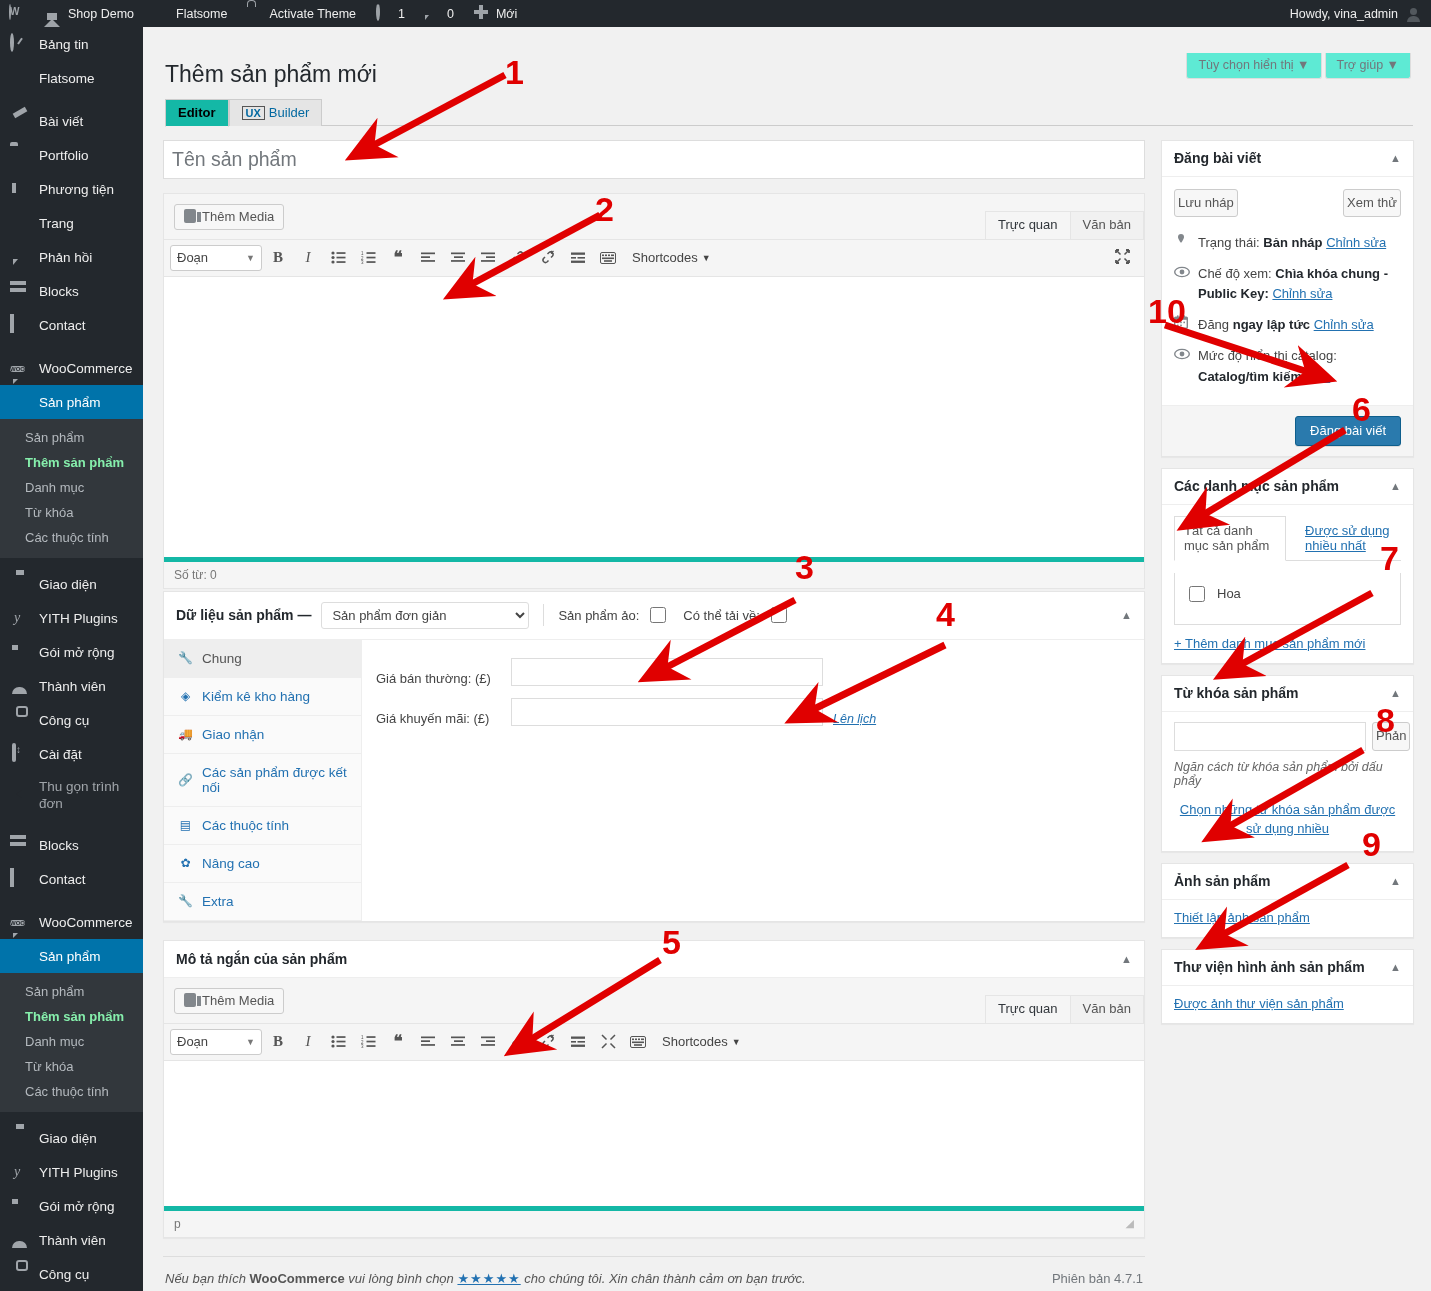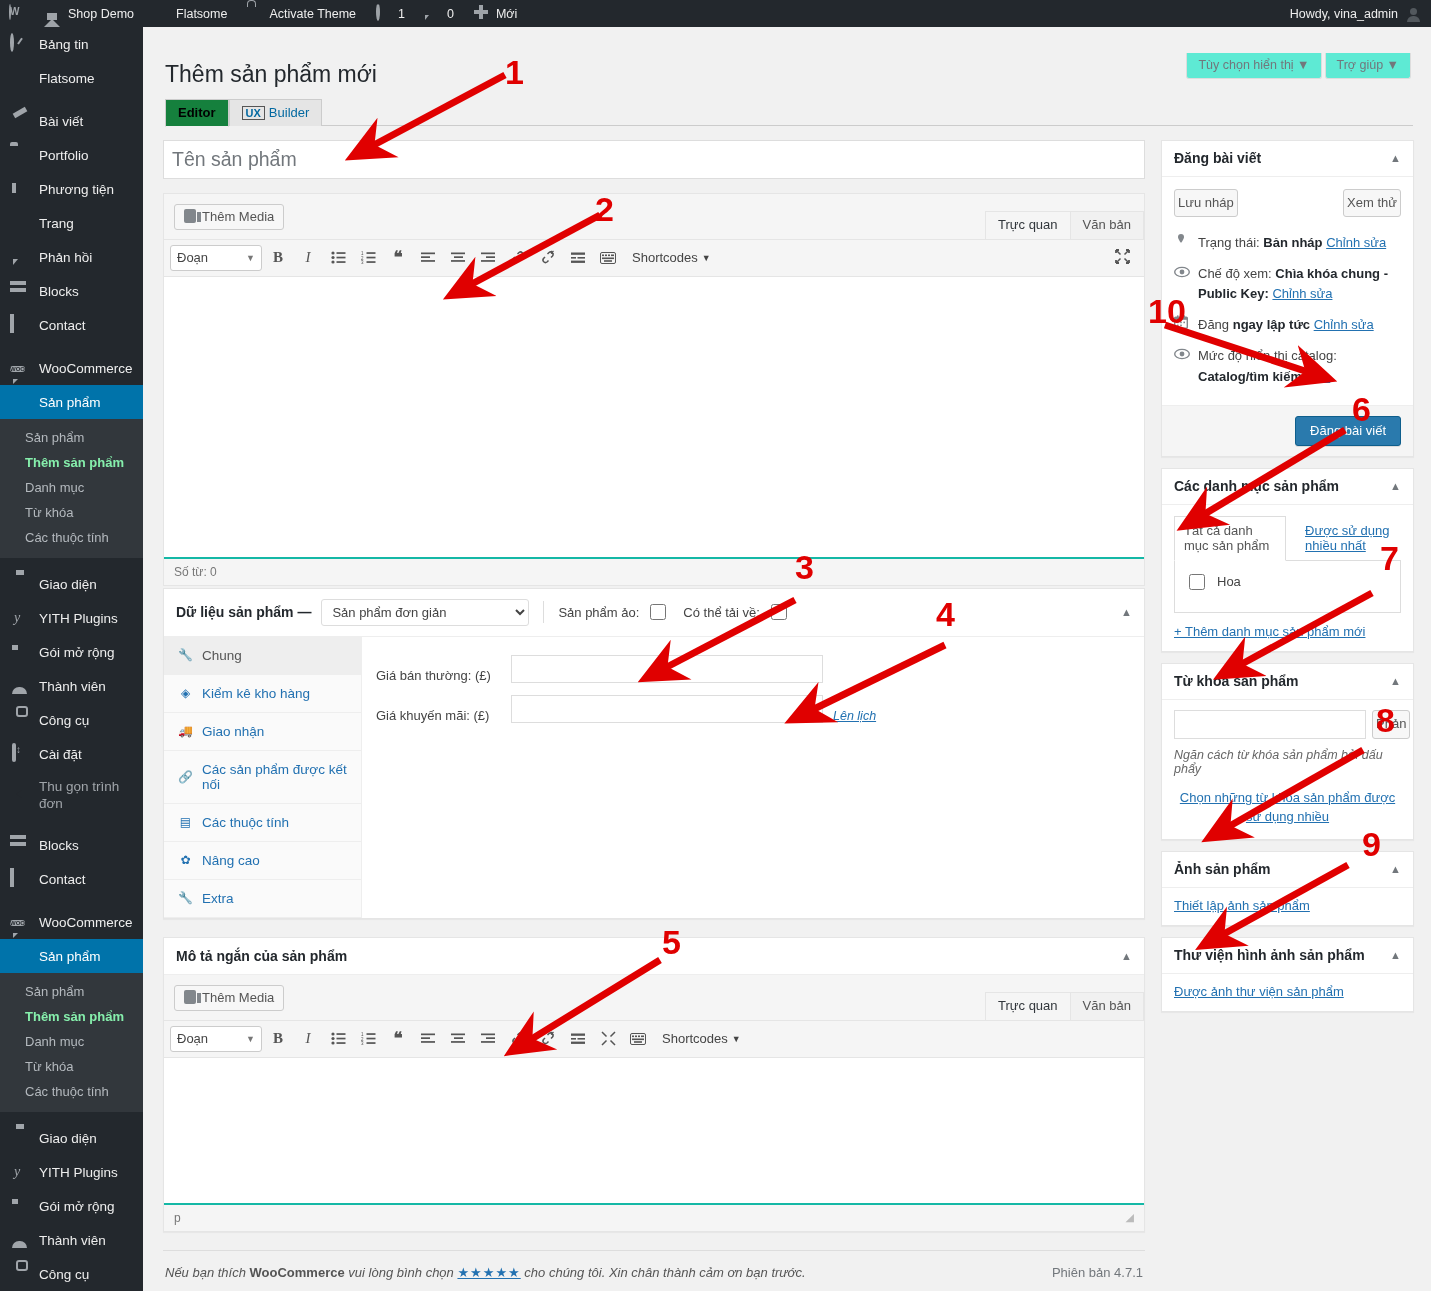--- a/index.html
+++ b/index.html
@@ -122,21 +122,21 @@
     font-size: 23px; font-weight: 400; color:#23282d; margin: 14px 0 0 2px;
     line-height: 1.3; padding: 9px 0 4px;
   }
 
   .nav-tab-wrapper { margin: 4px 0 0 2px; border-bottom:1px solid #ccc; height:28px; padding-left:0; }
   .nav-tab {
     display:inline-block; margin-right:0; padding: 5px 12px 6px;
     background:#e5e5e5; border:1px solid #ccc; border-bottom:none;
     font-size:13px; color:#0369a1; cursor:pointer; position:relative; top:1px;
   }
-  .nav-tab.active { background:#15803d; border-bottom:1px solid #f1f1f1; color:#000; font-weight:600;}
+  .nav-tab.active { background:#14b8a6; border-bottom:1px solid #f1f1f1; color:#000; font-weight:600;}
   .ux-badge{ border:1.5px solid #555; padding:0 3px; font-size:11px; font-weight:bold; margin-right:4px;}
 
   .columns { display:flex; gap:16px; align-items:flex-start; margin-top:14px; }
   .col-left { width: 982px; flex: 0 0 982px; }
   .col-right { width: 253px; flex: 0 0 253px; }
 
   
   .titlewrap input {
     width:100%; height:39px; padding: 3px 8px; font-size:1.5em;
     border:1px solid #ddd; background:#fff; color:#32373c; outline:none;
@@ -184,21 +184,21 @@
     width:28px; height:26px; display:flex; align-items:center; justify-content:center;
     color:#555; font-size:14px; cursor:pointer; border:1px solid transparent; border-radius:2px;
   }
   .mce-btn.bold { font-weight:bold; font-size:15px; font-family:"Liberation Serif",serif;}
   .mce-btn.ital { font-style:italic; font-size:15px; font-family:"Liberation Serif",serif;}
   .shortcodes-btn { font-size:13px; color:#444; padding: 0 8px; display:flex; align-items:center; gap:4px; cursor:pointer; height:26px;}
   .fullscreen-btn { margin-left:auto; color:#555; font-size:14px; padding-right:8px; cursor:pointer;}
 
   .mce-area { background:#fff; border:none; height:280px; }
   .mce-area.short { height:145px; }
-  .mce-statusbar { background:#f5f5f5; border-top:2px solid #14b8a6; font-size:12px; color:#777; padding: 6px 10px; display:flex; justify-content:space-between;}
+  .mce-statusbar { background:#f5f5f5; border-top:5px solid #14b8a6; font-size:12px; color:#777; padding: 6px 10px; display:flex; justify-content:space-between;}
   .resize-handle { color:#bbb; font-size:11px; }
 
   
   .pd-header { display:flex; align-items:center; gap:10px; padding: 10px 12px; border-bottom:1px solid #eee; font-size:14px; font-weight:600; color:#23282d; position:relative;}
   .pd-header select {
     font-size:13px; padding: 3px 6px; border:1px solid #ddd; border-radius:3px; min-width:195px;
     background:#fff; color:#444; font-family:inherit; font-weight:400; height:27px;
   }
   .pd-check-group { display:flex; align-items:center; gap:7px; font-weight:400; font-size:13px; color:#444; border-left:1px solid #ddd; padding-left:14px; margin-left:4px;}
   .pd-check-group input[type=checkbox]{ width:16px;height:16px; }
@@ -235,21 +235,21 @@
   .pub-line .pi { flex:0 0 17px; width:17px; color:#82878c; }
   .pub-line b { color:#23282d; }
   .pub-line a { color:#2271b1; text-decoration:underline; cursor:pointer;}
   .pub-footer { background:#f5f5f5; border-top:1px solid #eee; padding: 10px 12px; display:flex; justify-content:flex-end; }
   .btn-primary {
     background:#2a7aad; border:1px solid #0e5e8c; border-radius:3px; color:#fff;
     padding: 6px 14px 7px; font-size:13px; cursor:pointer; font-family:inherit;
     box-shadow: 0 1px 0 rgba(0,0,0,.1);
   }
 
-  .cat-tabs { display:flex; gap:10px; font-size:13px; border-bottom:1px solid #ddd; margin-bottom:0; }
+  .cat-tabs { display:flex; gap:10px; font-size:13px; border-bottom:1px solid #ddd; margin-bottom:12px; }
   .cat-tab { border:1px solid #ddd; border-bottom:none; background:#fff; padding:6px 9px 7px; color:#555; cursor:pointer; position:relative; top:1px;}
   .cat-tab.active { background:#fff; border-bottom:1px solid #fff; }
   .cat-tab.link { border:none; background:transparent; color:#2271b1; text-decoration:underline; padding-top:7px;}
   .cat-list { border:1px solid #ddd; border-top:none; height:52px; padding: 10px 10px; background:#fff; }
   .cat-item { display:flex; align-items:center; gap:9px; font-size:13px; color:#444; }
   .cat-item input { width:16px; height:16px; }
   .add-cat-link { display:block; margin-top:11px; color:#2271b1; text-decoration:underline; font-size:13px; cursor:pointer;}
 
   .tag-row { display:flex; gap:6px; }
   .tag-row input[type=text] { flex:1; height:29px; border:1px solid #ddd; padding: 3px 7px; font-family:inherit; font-size:13px;}

